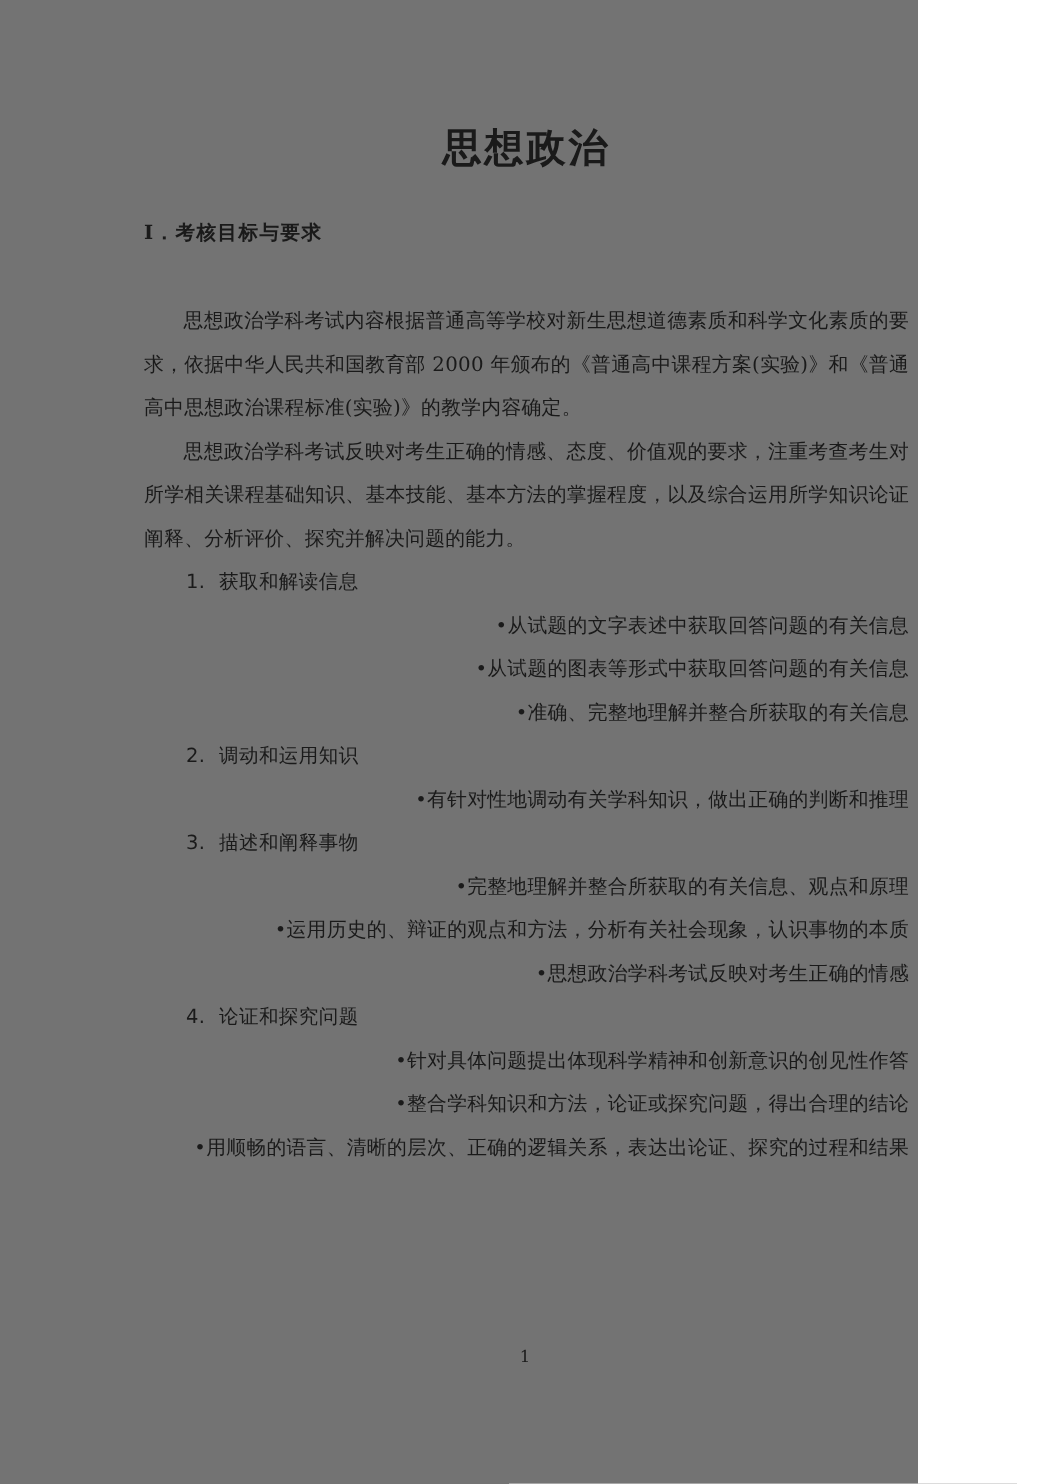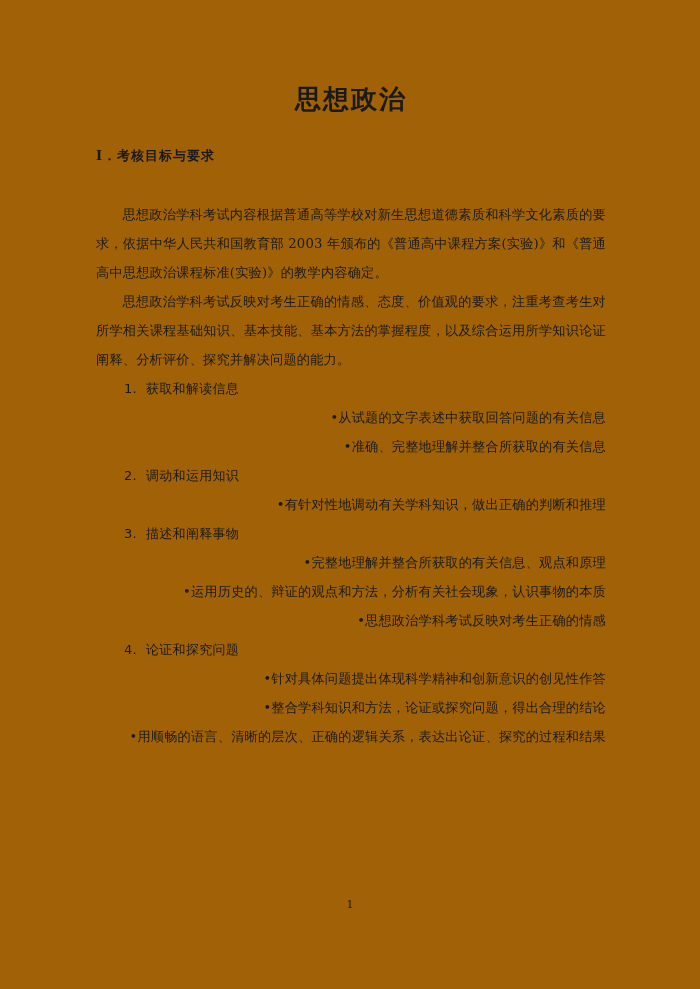--- a/index.html
+++ b/index.html
@@ -13,23 +13,23 @@
     position: relative;
     font-family: "DejaVu Serif", "Liberation Serif", serif;
     color: #1a1a1a;
     overflow: hidden;
   }
 
   .page {
     position: absolute;
     left: 0;
     top: 0;
-    width: 700px;
+    width: 612px;
     height: 989px;
-    background: #a16207;
+    background: #737373;
   }
 
   .content {
     position: absolute;
     left: 96px;
     top: 0;
     width: 510px;
   }
 
   
@@ -114,25 +114,26 @@
 </head>
 <body>
 
 <div class="page">
   <div class="content">
 
     <h1 class="doc-title">思想政治</h1>
 
     <h2 class="section-title">Ⅰ．考核目标与要求</h2>
 
-    <p class="para first">思想政治学科考试内容根据普通高等学校对新生思想道德素质和科学文化素质的要求，依据中华人民共和国教育部 2003 年颁布的《普通高中课程方案(实验)》和《普通高中思想政治课程标准(实验)》的教学内容确定。</p>
+    <p class="para first">思想政治学科考试内容根据普通高等学校对新生思想道德素质和科学文化素质的要求，依据中华人民共和国教育部 2000 年颁布的《普通高中课程方案(实验)》和《普通高中思想政治课程标准(实验)》的教学内容确定。</p>
     <p class="para">思想政治学科考试反映对考生正确的情感、态度、价值观的要求，注重考查考生对所学相关课程基础知识、基本技能、基本方法的掌握程度，以及综合运用所学知识论证阐释、分析评价、探究并解决问题的能力。</p>
 
     <p class="item-head"><span class="num">1.</span><span class="gap"></span><span>获取和解读信息</span></p>
     <p class="bullet"><span class="dot">•</span><span>从试题的文字表述中获取回答问题的有关信息</span></p>
+    <p class="bullet"><span class="dot">•</span><span>从试题的图表等形式中获取回答问题的有关信息</span></p>
     <p class="bullet"><span class="dot">•</span><span>准确、完整地理解并整合所获取的有关信息</span></p>
 
     <p class="item-head"><span class="num">2.</span><span class="gap"></span><span>调动和运用知识</span></p>
     <p class="bullet"><span class="dot">•</span><span>有针对性地调动有关学科知识，做出正确的判断和推理</span></p>
 
     <p class="item-head"><span class="num">3.</span><span class="gap"></span><span>描述和阐释事物</span></p>
     <p class="bullet"><span class="dot">•</span><span>完整地理解并整合所获取的有关信息、观点和原理</span></p>
     <p class="bullet"><span class="dot">•</span><span>运用历史的、辩证的观点和方法，分析有关社会现象，认识事物的本质</span></p>
     <p class="bullet"><span class="dot">•</span><span>思想政治学科考试反映对考生正确的情感</span></p>
 

